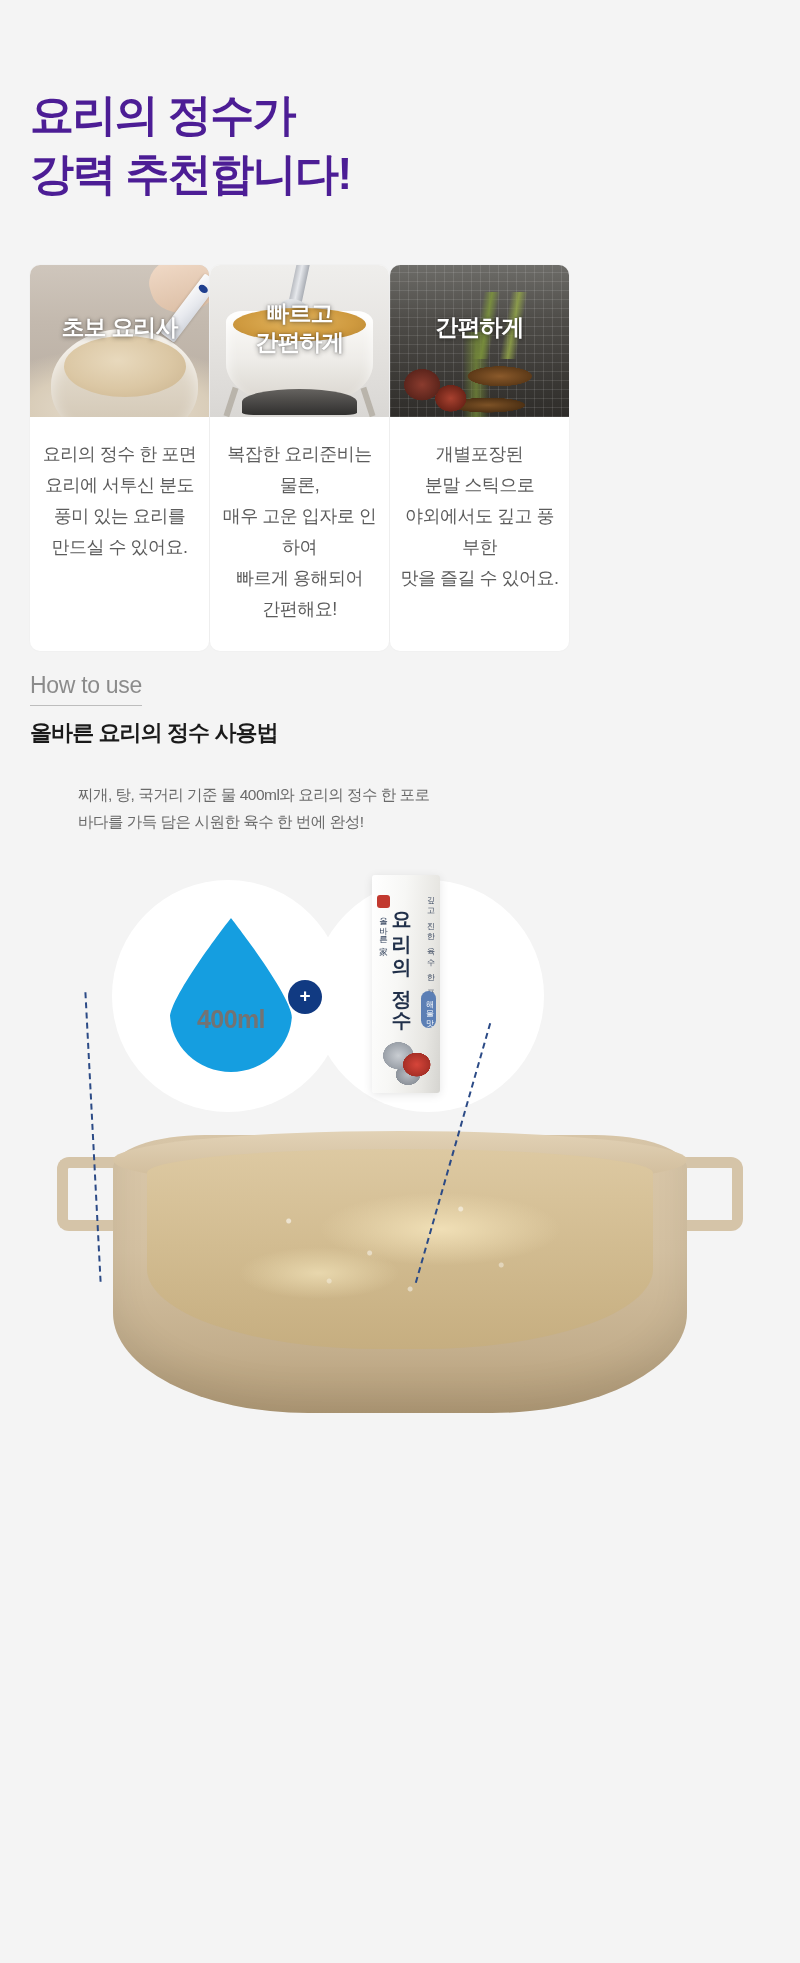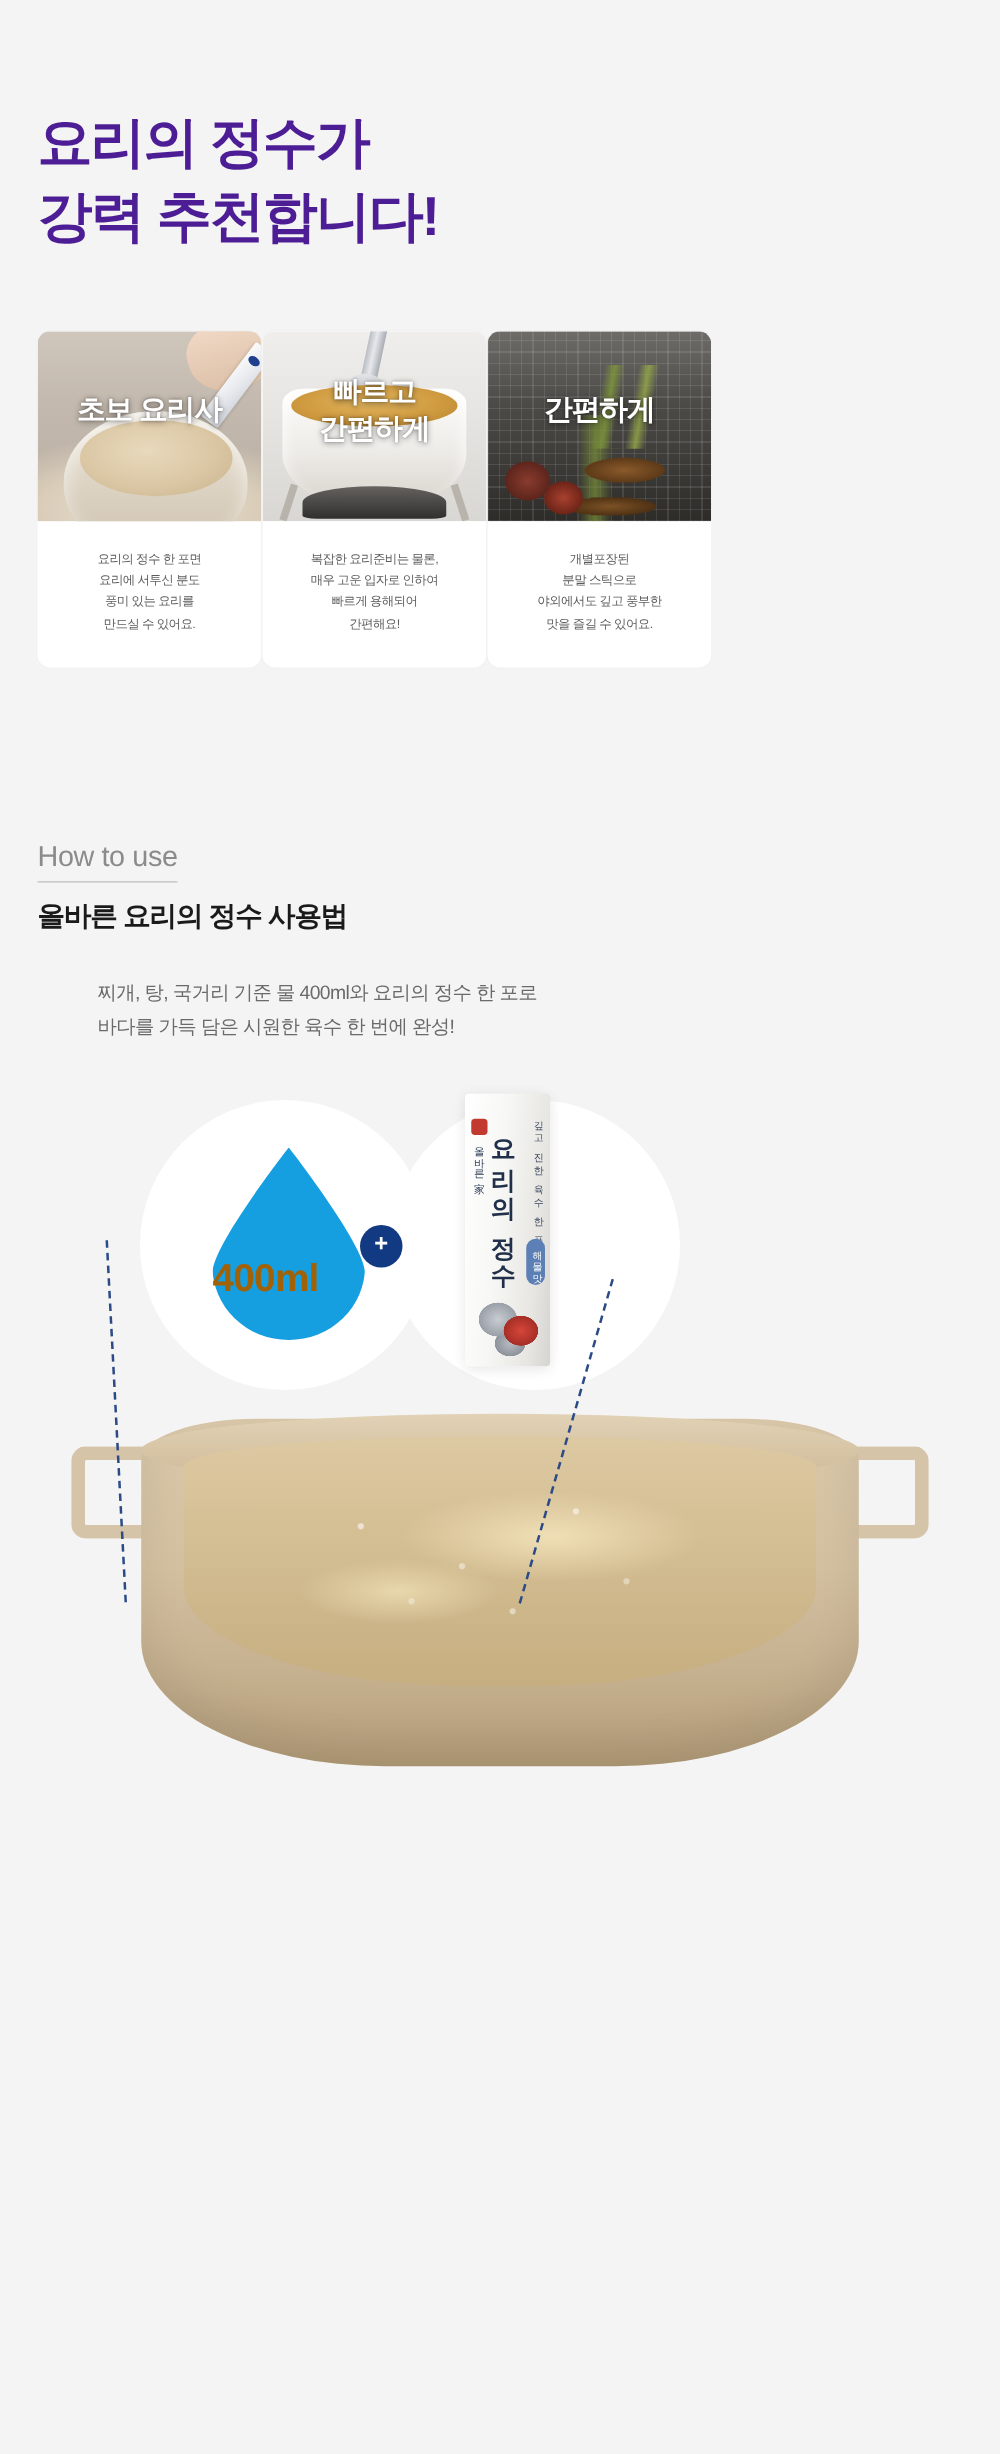--- a/index.html
+++ b/index.html
@@ -212,21 +212,21 @@
     text-shadow: 0 1px 5px rgba(0,0,0,.45), 0 0 2px rgba(0,0,0,.35);
     white-space: pre-line;
     z-index: 3;
   }
   .card-overlay-title.two-line { top: 34px; }
   .card-body {
     flex: 1;
     padding: 22px 8px 26px;
     text-align: center;
     color: #5c5c5c;
-    font-size: 10px;
+    font-size: 18px;
     line-height: 1.72;
     letter-spacing: -0.5px;
     white-space: pre-line;
   }
 
   
   .eyebrow {
     position: absolute;
     left: 30px;
     top: 672px;
@@ -282,23 +282,23 @@
     height: 154px;
     background: #159ee0;
     border-radius: 50% 50% 50% 50% / 62% 62% 38% 38%;
     clip-path: path("M61 0 C61 0 122 78 122 100 A61 61 0 1 1 0 100 C0 78 61 0 61 0 Z");
   }
   .drop-label {
     position: absolute;
     left: 170px;
     top: 125px;
     width: 122px;
-    text-align: left;
-    color: #a16207;
-    font-size: 31px;
+    text-align: center;
+    color: #737373;
+    font-size: 25px;
     font-weight: 800;
     letter-spacing: -0.6px;
   }
   .plus-badge {
     position: absolute;
     left: 288px;
     top: 100px;
     width: 34px;
     height: 34px;
     border-radius: 50%;

